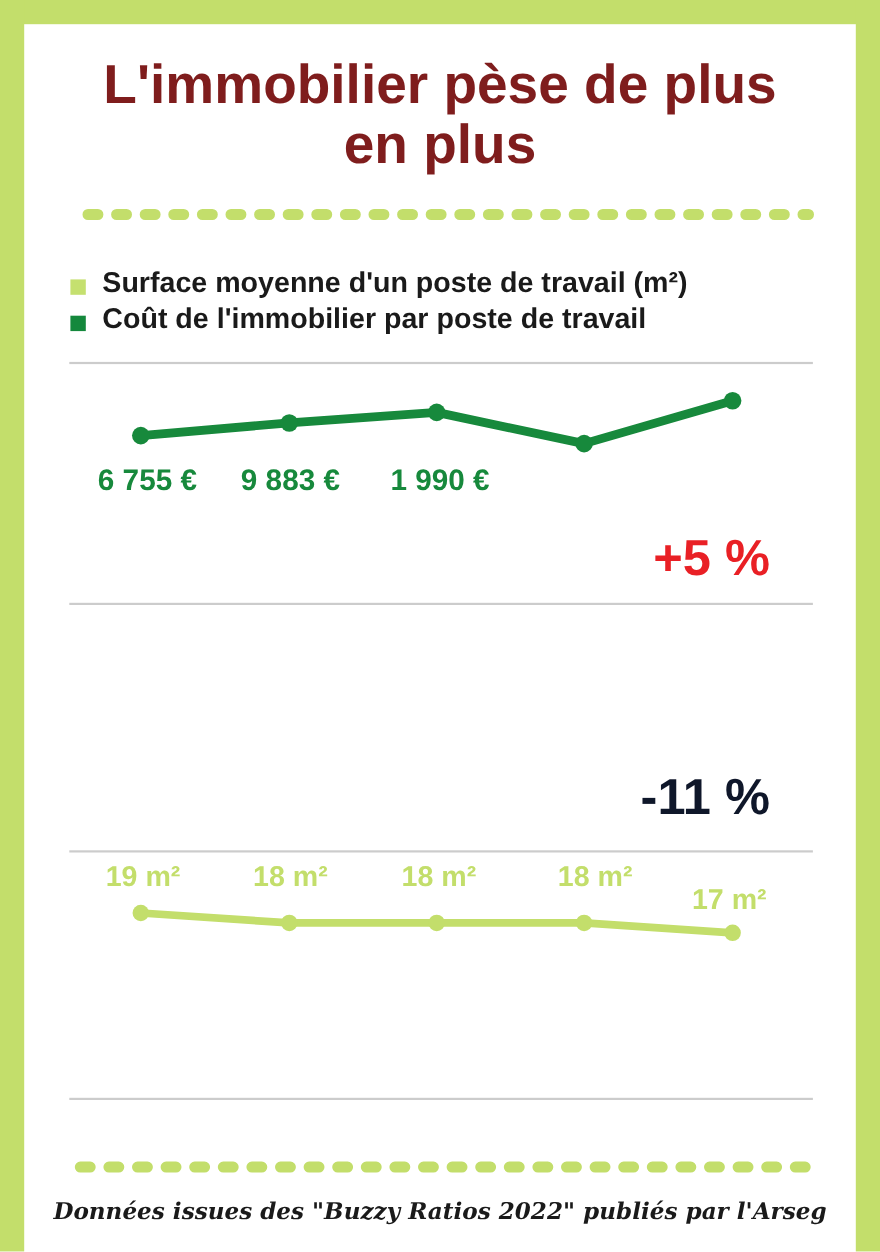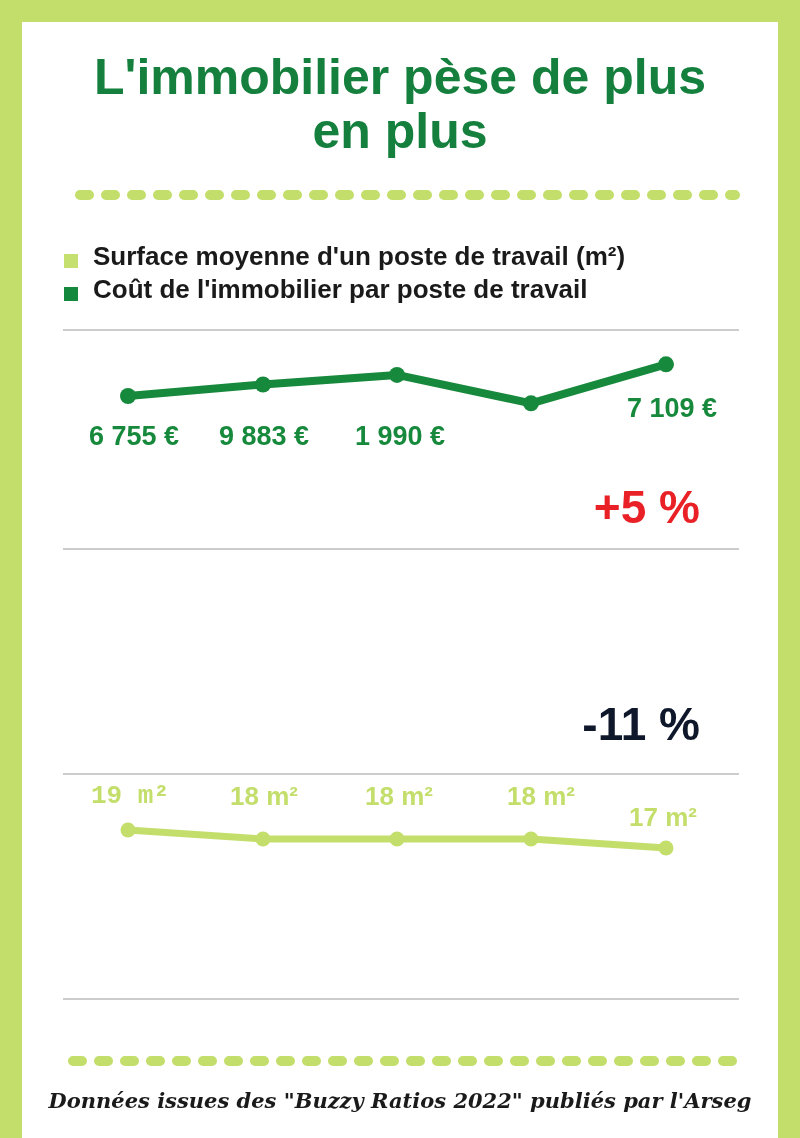--- a/index.html
+++ b/index.html
@@ -14,21 +14,21 @@
     position:absolute;inset:0;
     border-left:22px solid #c3de6b;
     border-right:22px solid #c3de6b;
     border-top:22px solid #c3de6b;
     pointer-events:none;
   }
   .title{
     position:absolute;top:50px;left:30px;right:30px;
     text-align:center;
     font-size:50px;line-height:1.08;font-weight:bold;
-    color:#15803d;margin:0;
+    color:#7f1d1d;margin:0;
   }
   .title span{display:block;}
   .dash-svg{position:absolute;left:0;width:800px;overflow:visible;}
   .legend{position:absolute;left:64px;top:240px;}
   .legend-item{display:flex;align-items:center;height:33px;}
   .swatch{width:14px;height:14px;margin-top:9px;margin-right:15px;flex:0 0 auto;}
   .legend-label{font-size:26px;font-weight:bold;color:#1a1a1a;white-space:nowrap;}
   .hairline{position:absolute;left:63px;width:676px;height:2px;background:#cccccc;}
   .chart-svg{position:absolute;left:0;width:800px;}
   #svg-cost{top:345px;height:90px;}
@@ -85,31 +85,30 @@
       <polyline points="128,51.0 263,39.5 397,29.9 531,58.3 666,19.3" fill="none" stroke="#17893c" stroke-width="8" stroke-linecap="round" stroke-linejoin="round"></polyline>
       <circle cx="128" cy="51.0" r="8" fill="#17893c"></circle>
       <circle cx="263" cy="39.5" r="8" fill="#17893c"></circle>
       <circle cx="397" cy="29.9" r="8" fill="#17893c"></circle>
       <circle cx="531" cy="58.3" r="8" fill="#17893c"></circle>
       <circle cx="666" cy="19.3" r="8" fill="#17893c"></circle>
     </svg>
   <div class="pt-label cost-label" style="left:59px;top:421px;">6 755 €</div>
   <div class="pt-label cost-label" style="left:189px;top:421px;">9 883 €</div>
   <div class="pt-label cost-label" style="left:325px;top:421px;">1 990 €</div>
-  <div class="pt-label cost-label" style="left:597px;top:393px;">7 109 €</div>
 
   <div class="change change-cost" style="color: rgb(233, 32, 37);">+5 %</div>
 
   <div class="hairline" style="top:548px;"></div>
 
   <div class="change change-surf" style="color: #0f172a;">-11 %</div>
 
   <div class="hairline" style="top:773px;"></div>
 
-  <div class="pt-label surf-label" style="left:55px;top:781px;font-family:Liberation Mono, monospace;">19 m²</div>
+  <div class="pt-label surf-label" style="left:55px;top:781px;">19 m²</div>
   <div class="pt-label surf-label" style="left:189px;top:781px;">18 m²</div>
   <div class="pt-label surf-label" style="left:324px;top:781px;">18 m²</div>
   <div class="pt-label surf-label" style="left:466px;top:781px;">18 m²</div>
   <div class="pt-label surf-label" style="left:588px;top:802px;">17 m²</div>
 
   <svg id="svg-surface" class="chart-svg">
       <polyline points="128,25.0 263,34.0 397,34.0 531,34.0 666,43.0" fill="none" stroke="#c3de6b" stroke-width="7" stroke-linecap="round" stroke-linejoin="round"></polyline>
       <circle cx="128" cy="25.0" r="7.5" fill="#c3de6b"></circle>
       <circle cx="263" cy="34.0" r="7.5" fill="#c3de6b"></circle>
       <circle cx="397" cy="34.0" r="7.5" fill="#c3de6b"></circle>

